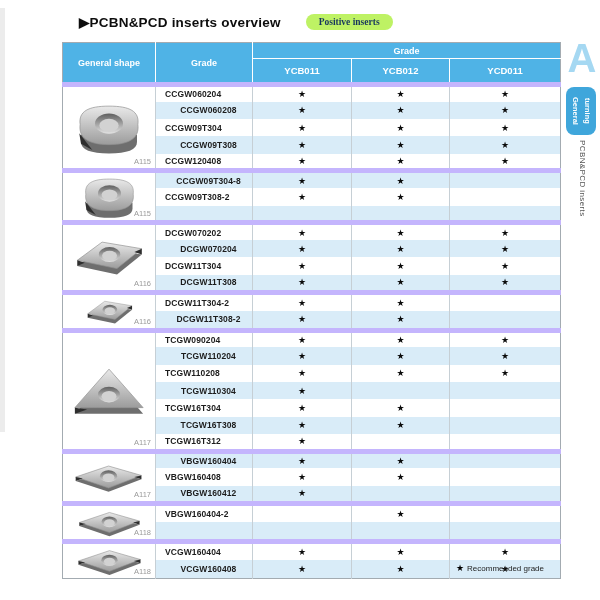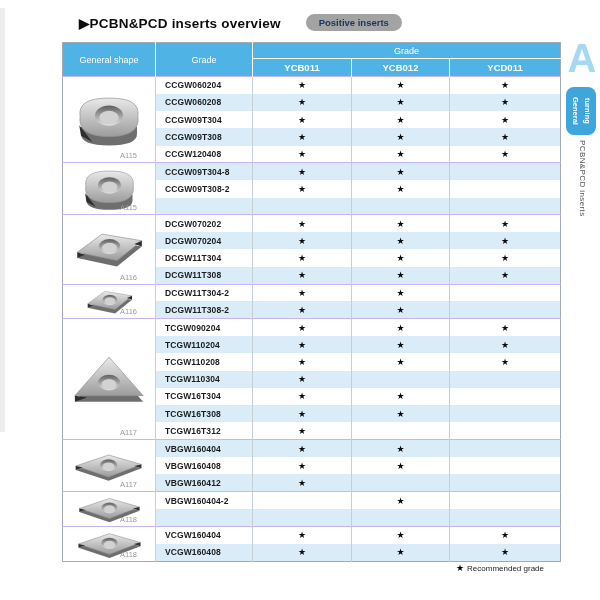--- a/index.html
+++ b/index.html
@@ -4,41 +4,41 @@
 <style>
   * { margin:0; padding:0; box-sizing:border-box; }
   html,body { width:600px; height:600px; background:#fff; font-family:"Liberation Sans", sans-serif; }
   #page { position:relative; width:600px; height:600px; background:#fff; overflow:hidden; }
 
   #scan-strip { position:absolute; left:0; top:8px; width:5px; height:424px; background:#ececec; }
 
   
   #title-row { position:absolute; left:55px; top:14px; display:flex; align-items:flex-end; gap:25px;margin-left:24px; }
   #title { font-size:13.5px; font-weight:bold; color:#0d0d0d; letter-spacing:0.2px; }
-  #badge { background:#a3a3a3; color:#17365e; font-size:9.5px; font-weight:bold;
-           padding:3px 13px; border-radius:10px; white-space:nowrap; }
+  #badge { background:#bef264; color:#17365e; font-size:9.5px; font-weight:bold;
+           padding:3px 13px; border-radius:10px; white-space:nowrap;font-family:Liberation Serif, serif; }
 
   
   table.data { position:absolute; left:62px; top:42px; width:498px;
                border-collapse:collapse; table-layout:fixed;
                border:1px solid #a3abb1; }
-  th { background:#4fb3e6; color:#fff; font-weight:normal; font-size:9px; text-align:center; }
+  th { background:#4fb3e6; color:#fff; font-weight:bold; font-size:9px; text-align:center; }
   tr.h1 th { height:16px; }
-  tr.h2 th { height:18px; font-weight:bold; font-size:9.5px; }
+  tr.h2 th { height:26px; font-weight:bold; font-size:9.5px; }
   th.sep-r { border-right:1px solid #fff; }
   th.sep-b { border-bottom:1px solid #fff; }
   td { height:17.3px; font-size:9px; color:#111; vertical-align:middle; }
   td.type-cell { font-weight:bold; font-size:8.5px; color:#1c1c1c; text-align:left; padding-left:9px; letter-spacing:0.1px; }
   td.star-cell { text-align:center; font-size:9px; color:#0a0a0a; }
   td.type-cell, td.star-cell { border-left:1px solid #c6cfd5; }
-  tr.alt td { background:#d9ecf8; }
-  tr.group-start td { border-top:1px solid #c4b5fd; }
+  tr.alt td { background:#d9ecf8;text-align:center; }
+  tr.group-start td { border-top:5px solid #c4b5fd; }
   td.shape-cell { position:relative; background:#fff !important; text-align:center; vertical-align:middle; }
   td.shape-cell svg { display:inline-block; vertical-align:middle; }
-  span.ref { position:absolute; right:18px; bottom:2px; font-size:7.5px; color:#9a9a9a; }
+  span.ref { position:absolute; right:4px; bottom:2px; font-size:7.5px; color:#9a9a9a; }
 
   
   #side-letter { position:absolute; left:567px; top:38px; width:30px; text-align:center;
                  font-size:40px; font-weight:bold; color:#a5d8f2; line-height:1; }
   #side-tab { position:absolute; left:566px; top:87px; width:30px; height:48px;
               background:#3fa6db; border-radius:8px; display:flex; align-items:center; justify-content:center; }
   #side-tab .vtext { writing-mode:vertical-lr; font-size:7.5px; font-weight:bold; color:#fff;
                      line-height:1.6; height:42px; text-align:center; }
   #side-caption { position:absolute; left:578px; top:140px; writing-mode:vertical-rl;
                   font-size:8px; color:#555; letter-spacing:0.4px; }

